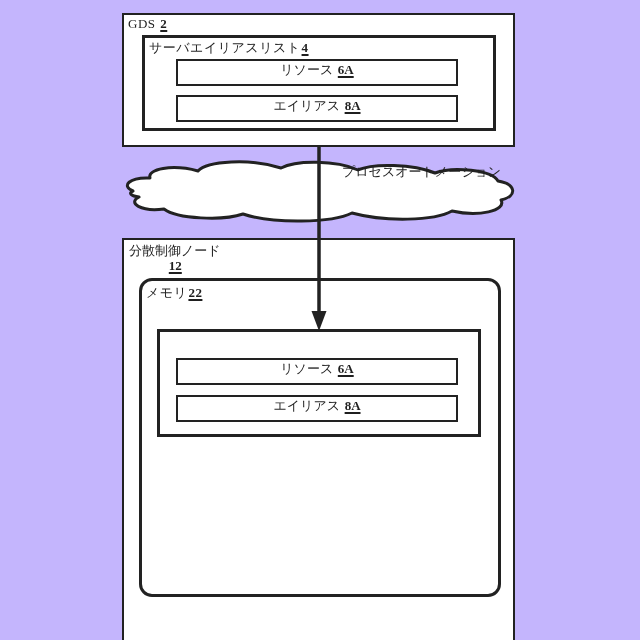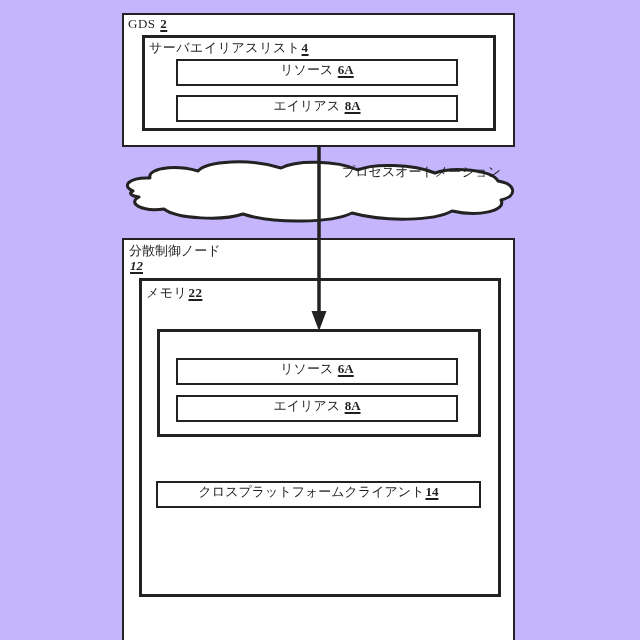--- a/index.html
+++ b/index.html
@@ -44,21 +44,21 @@
     white-space: nowrap;
   }
   .two-line-label {
     position: absolute;
     left: 5px;
     top: 3px;
     display: inline-block;
     line-height: 15px;
     white-space: nowrap;
   }
-  .two-line-label .ref-line { text-align: left; font-style: italic; }
+  .two-line-label .ref-line { text-align: center; }
   .overlay {
     position: absolute;
     left: 0; top: 0;
     width: 640px; height: 640px;
     pointer-events: none;
     z-index: 5;
   }
   .cloud-label {
     position: absolute;
     left: 322px;
@@ -97,45 +97,40 @@
       </div>
     </div>
   </div>
 
   <div class="box thin" style="left:122px; top:238px; width:393px; height:455px;">
     <div class="two-line-label">
       <div>分散制御ノード</div>
       <div class="ref-line"><span class="ref">12</span></div>
     </div>
 
-    <div class="box" style="left:15px; top:38px; width:362px; height:319px;">
+    <div class="box" style="left:15px; top:38px; width:362px; height:319px;border-radius:13px;">
       <div class="corner-label" style="top:3px;">
         <span>メモリ</span><span class="ref">22</span>
       </div>
 
       <div class="box" style="left:15px; top:48px; width:324px; height:108px;">
 
         <div class="box thin cellbox" style="left:16px; top:26px; width:282px; height:27px;">
           <span>
             <span>リソース </span><span class="ref">6A</span>
           </span>
         </div>
 
         <div class="box thin cellbox" style="left:16px; top:63px; width:282px; height:27px;">
           <span>
             <span>エイリアス </span><span class="ref">8A</span>
           </span>
         </div>
       </div>
 
-      <div class="box thin cellbox" style="left:14px; top:200px; width:325px; height:27px;">
-        <span>
-          <span>クロスプラットフォームクライアント</span><span class="ref">14</span>
-        </span>
-      </div>
 
     </div>
   </div>
 
   <svg class="overlay" viewBox="0 0 640 640">
 
     <path d="M 133 191
          C 121 186, 129 177, 150 178
          C 147 169, 172 164, 198 171
          C 207 161, 250 158, 281 168

